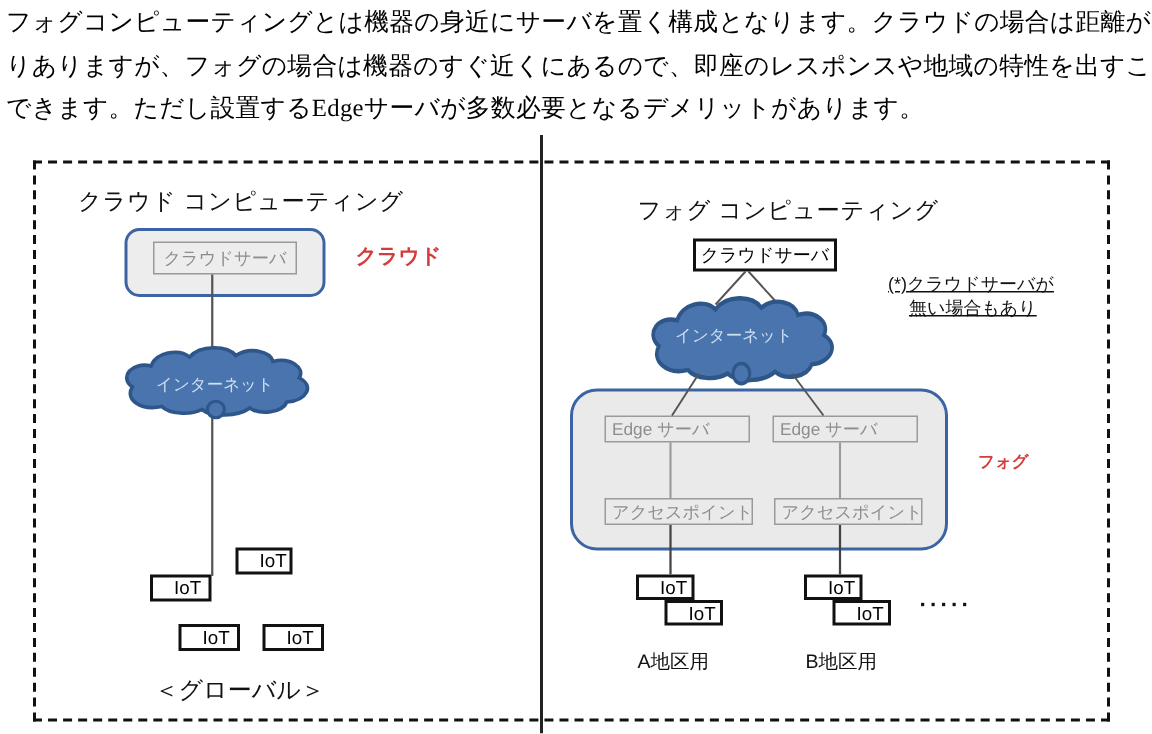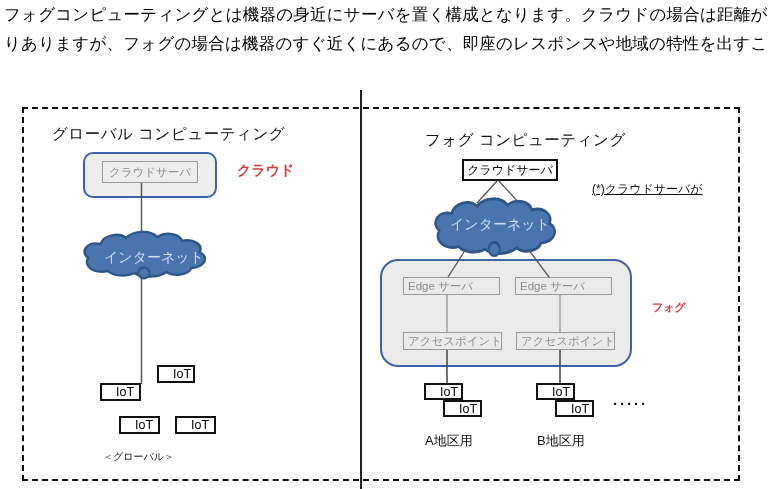--- a/index.html
+++ b/index.html
@@ -30,51 +30,53 @@
     box-sizing:border-box;display:flex;align-items:center;
     padding-left:4px;white-space:nowrap;overflow:hidden;
   }
   .gbox.center{justify-content:center;padding-left:0;}
   
   .bbox{
     border:2px solid #111;background:#fff;color:#000;font-size:12px;
     box-sizing:border-box;display:flex;align-items:center;white-space:nowrap;
   }
   .iot{font-size:12.5px;padding-left:14px;}
-  .cloud-label{font-size:14px;color:#cfe0f2;text-align:center;white-space:nowrap;}
+  .cloud-label{font-size:11px;color:#cfe0f2;text-align:left;white-space:nowrap;}
   .note{font-size:12px;line-height:15.5px;color:#111;white-space:nowrap;text-decoration:underline;}
-  .caption{font-size:10px;color:#111;white-space:nowrap;}
+  .caption{font-size:16px;color:#111;white-space:nowrap;}
   .caption-sm{font-size:13px;color:#111;white-space:nowrap;}
   .dots{font-size:15px;font-weight:bold;letter-spacing:2px;color:#111;white-space:nowrap;}
   svg{position:absolute;left:0;top:0;pointer-events:none;}
 </style>
 </head>
 <body>
 
 <div class="abs intro">
   <div>フォグコンピューティングとは機器の身近にサーバを置く構成となります。クラウドの場合は距離がかな</div>
   <div>りありますが、フォグの場合は機器のすぐ近くにあるので、即座のレスポンスや地域の特性を出すことが</div>
+  <div>できます。ただし設置するEdgeサーバが多数必要となるデメリットがあります。</div>
 </div>
 
 <div class="abs frame"></div>
 <div class="abs divider"></div>
 
-<div class="abs panel-title" style="left:52px;top:124px;">グローバル コンピューティング</div>
+<div class="abs panel-title" style="left:52px;top:124px;">クラウド コンピューティング</div>
 
 <div class="abs blue-round" style="left:83px;top:152px;width:134px;height:46px;border-radius:10px;"></div>
 <div class="abs gbox center" style="left:102px;top:161px;width:96px;height:22px;">クラウドサーバ</div>
 
 <div class="abs red-label" style="left:237px;top:162px;">クラウド</div>
 
 <div class="abs panel-title" style="left:425px;top:130px;">フォグ コンピューティング</div>
 
 <div class="abs bbox" style="left:462px;top:159px;width:96px;height:22px;justify-content:center;">クラウドサーバ</div>
 
 <div class="abs note" style="left:592px;top:182px;">
   <div>(*)クラウドサーバが</div>
+  <div style="padding-left:14px;">無い場合もあり</div>
 </div>
 
 <div class="abs blue-round" style="left:380px;top:259px;width:252px;height:108px;border-radius:18px;background:#eaeaea;"></div>
 
 <div class="abs gbox" style="left:403px;top:277px;width:97px;height:18px;background:#eaeaea;">Edge サーバ</div>
 <div class="abs gbox" style="left:515px;top:277px;width:97px;height:18px;background:#eaeaea;">Edge サーバ</div>
 
 <div class="abs gbox" style="left:403px;top:332px;width:99px;height:18px;background:#eaeaea;">アクセスポイント</div>
 <div class="abs gbox" style="left:516px;top:332px;width:99px;height:18px;background:#eaeaea;">アクセスポイント</div>
 

